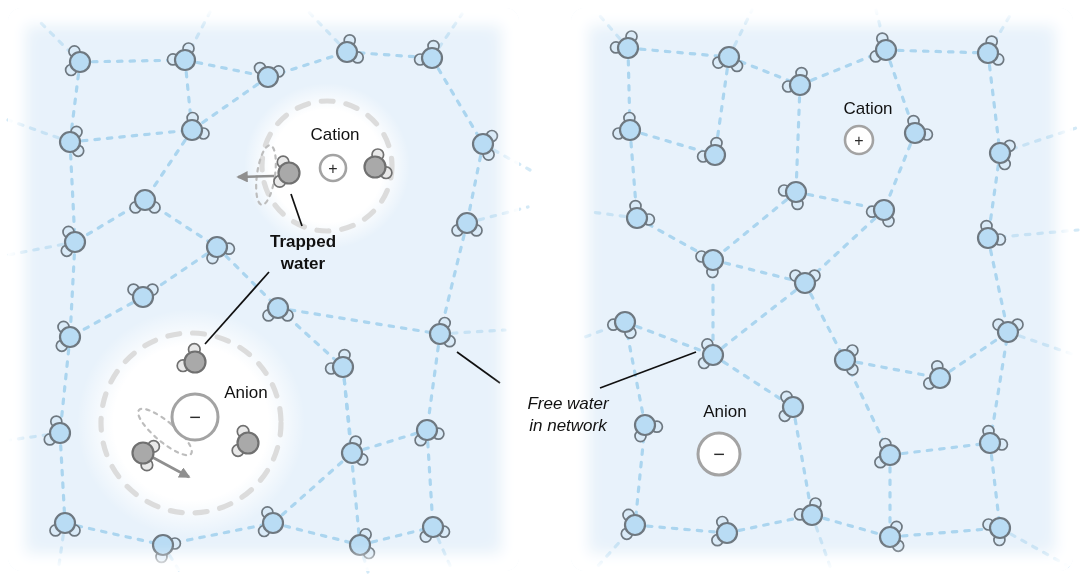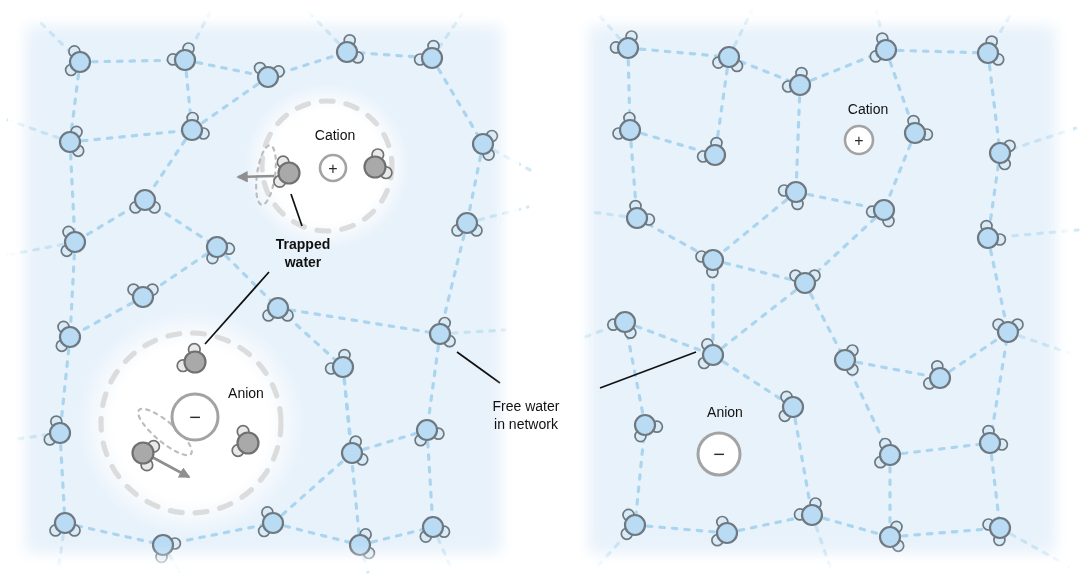--- a/index.html
+++ b/index.html
@@ -9,28 +9,28 @@
   }
   .panel{position:absolute;top:8px;height:563px;border-radius:14px;background:#e8f2fb;
     box-shadow: inset 0 0 20px 14px #ffffff;z-index:1;}
   .panel-left{left:8px;width:511px;}
   .panel-right{left:571px;width:502px;}
   .net{position:absolute;left:0;top:0;z-index:2;}
   .fade{position:absolute;top:8px;height:563px;border-radius:14px;pointer-events:none;
     box-shadow: inset 0 0 16px 12px #ffffff;z-index:3;}
   .fade-left{left:8px;width:511px;}
   .fade-right{left:571px;width:502px;}
-  .lbl{position:absolute;transform:translate(-50%,-50%);color:#111;font-size:14px;
+  .lbl{position:absolute;transform:translate(-50%,-50%);color:#111;font-size:17px;
     line-height:1.3;text-align:center;white-space:pre-line;z-index:4;}
   .lbl-cation-left{left:335px;top:135px;}
   .lbl-trapped{left:303px;top:253px;font-weight:bold;}
   .lbl-anion-left{left:246px;top:393px;}
   .lbl-cation-right{left:868px;top:109px;}
   .lbl-anion-right{left:725px;top:412px;}
-  .lbl-free{left:526px;top:415px;}
+  .lbl-free{left:568px;top:415px;font-style:italic;}
 </style>
 </head>
 <body>
 
 <div class="stage">
   <div class="panel panel-left"></div>
   <div class="panel panel-right"></div>
 
   <svg id="net" class="net" width="1081" height="580" viewBox="0 0 1081 580">
       <defs>

